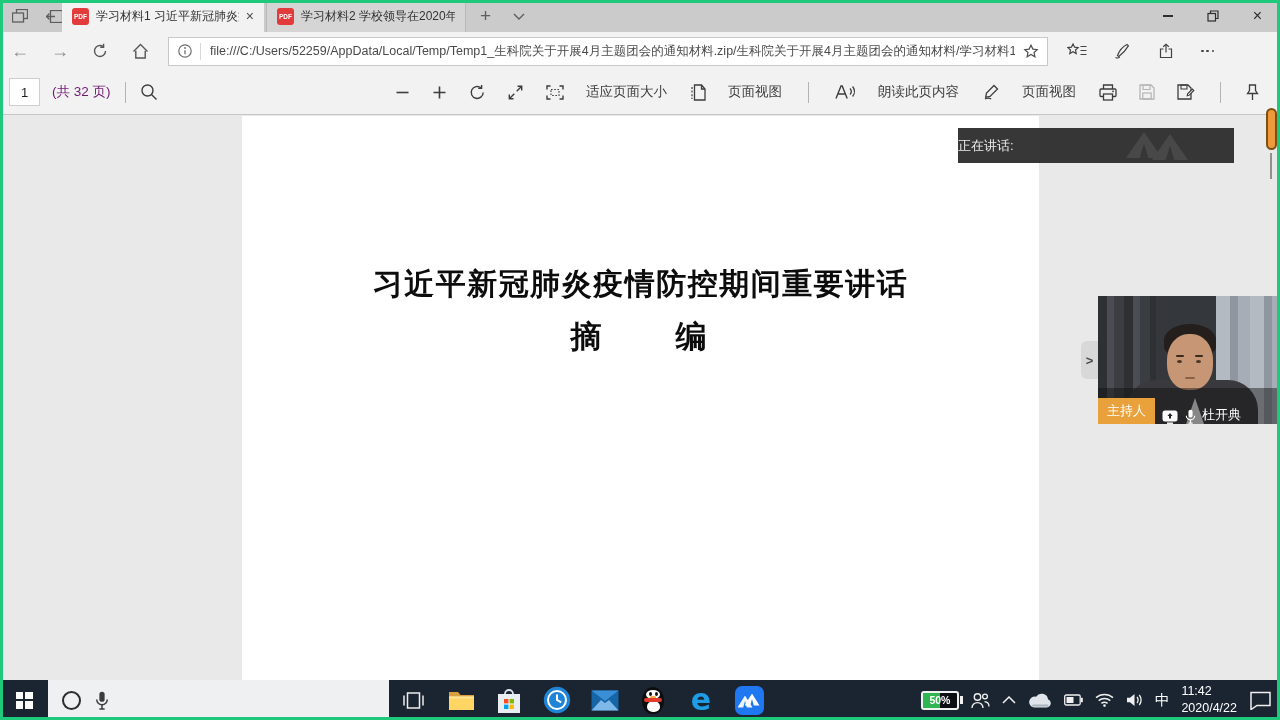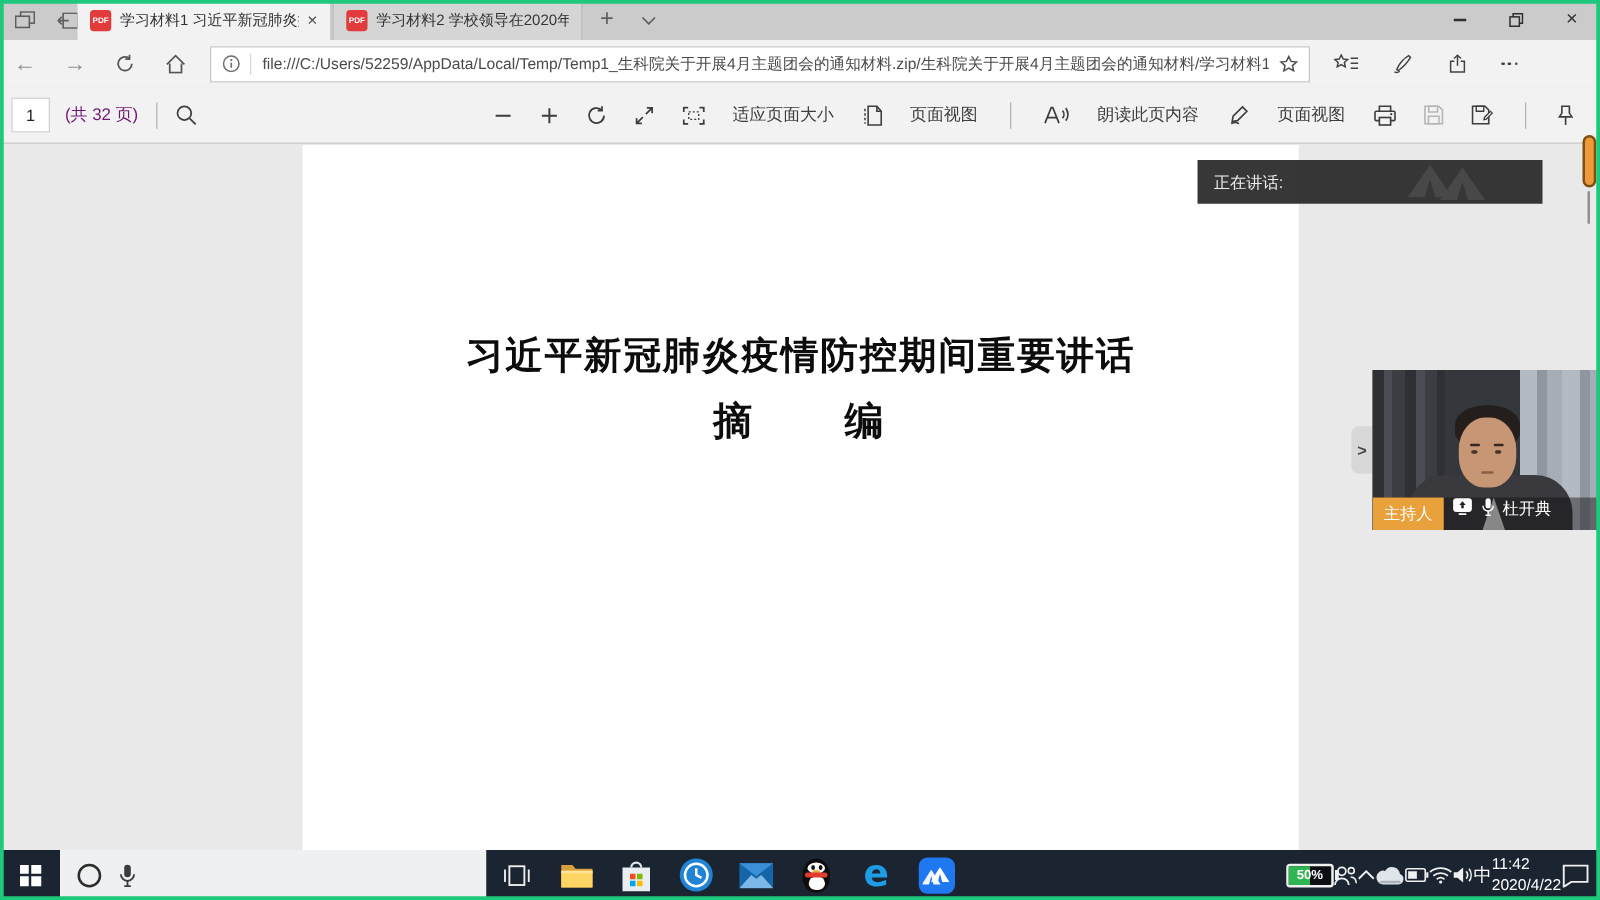--- a/index.html
+++ b/index.html
@@ -60,21 +60,21 @@
   
   .content{position:absolute;top:116px;left:0;right:0;bottom:40px;background:#e9e9e9;overflow:visible}
   .page{position:absolute;left:242px;width:797px;top:0;bottom:0;background:#fff}
   .t1{position:absolute;top:148px;width:100%;text-align:center;font-size:30px;font-weight:bold;color:#0c0c0c;letter-spacing:1.5px}
   .t2{position:absolute;top:200px;width:100%;text-align:center;font-size:31px;font-weight:bold;color:#0c0c0c;letter-spacing:4px}
   .scrollthumb{position:absolute;right:3px;top:-8px;width:11px;height:42px;background:#ee9a3a;border:2px solid #7c4f13;border-radius:7px;box-sizing:border-box;z-index:30}
   .scrolltail{position:absolute;right:8px;top:37px;width:2px;height:26px;background:#909090}
 
   
   .speaking{position:absolute;left:958px;top:128px;width:276px;height:35px;background:rgba(43,43,43,.94);
-    display:flex;align-items:center;padding-left:13px;color:#ececec;font-size:13px;z-index:40;box-sizing:border-box}
+    display:flex;align-items:center;color:#ececec;font-size:13px;z-index:40;box-sizing:border-box}
   .wm{position:absolute;right:36px;top:4px;width:72px;height:28px;opacity:.09}
   .wm i{position:absolute;width:36px;height:26px;background:#fff;clip-path:polygon(50% 0,100% 100%,62% 100%,50% 44%,38% 100%,0 100%)}
   .wm i:nth-child(2){left:26px;top:2px}
 
   
   .panelchev{position:absolute;left:1081px;top:341px;width:17px;height:38px;background:#d8d8d8;border-radius:6px 0 0 6px;
     display:flex;align-items:center;justify-content:center;color:#4a4a4a;font-weight:bold;font-size:13px;z-index:41}
   .video{position:absolute;left:1098px;top:296px;width:182px;height:128px;background:#34373b;overflow:hidden;z-index:41}
   .curtainL{position:absolute;left:0;top:0;bottom:0;width:58px;
     background:repeating-linear-gradient(90deg,#2e3033 0 9px,#4a4d53 9px 16px,#3a3d41 16px 26px)}
@@ -82,41 +82,41 @@
     background:repeating-linear-gradient(90deg,#b4bac2 0 14px,#8f969f 14px 22px,#a6adb6 22px 34px)}
   .person-body{position:absolute;left:28px;bottom:-14px;width:132px;height:58px;background:#3a393d;border-radius:30px 30px 0 0}
   .shirt{position:absolute;left:88px;bottom:0;width:18px;height:26px;background:#e9e9eb;clip-path:polygon(50% 0,100% 100%,0 100%)}
   .hair{position:absolute;left:66px;top:28px;width:52px;height:32px;background:#241f1c;border-radius:50% 50% 30% 30%}
   .head{position:absolute;left:69px;top:38px;width:46px;height:56px;background:#c69675;border-radius:46% 46% 44% 44%}
   .eye{position:absolute;top:26px;width:5px;height:3px;background:#4a3527;border-radius:50%}
   .eye.l{left:10px}.eye.r{left:29px}
   .brow{position:absolute;top:21px;width:8px;height:2px;background:#3a2a1e;border-radius:1px}
   .brow.l{left:9px}.brow.r{left:28px}
   .mouth{position:absolute;top:43px;left:18px;width:10px;height:2px;background:#8a6048;border-radius:1px}
-  .video-footer{position:absolute;left:0;right:0;bottom:0;height:26px;background:rgba(16,16,16,.45);display:flex;align-items:flex-start}
+  .video-footer{position:absolute;left:0;right:0;bottom:0;height:36px;background:rgba(16,16,16,.45);display:flex;align-items:flex-end}
   .role-badge{height:26px;padding:0 9px;display:flex;align-items:center;background:#e9a13b;color:#fff;font-size:13px}
   .vf-ic{margin-left:7px}
   .vname{margin-left:6px;color:#fff;font-size:13px}
 
   
   .taskbar{position:absolute;left:0;right:0;bottom:0;height:40px;background:#1b2531;display:flex;align-items:stretch;z-index:60}
   .start{width:48px;display:grid;place-items:center}
   .winlogo{width:17px;height:17px;display:grid;grid-template-columns:1fr 1fr;grid-template-rows:1fr 1fr;gap:2px}
   .winlogo i{background:#fff}
   .tbsearch{width:341px;background:#eef0f1;display:flex;align-items:center;padding:0 14px;box-sizing:border-box;gap:14px}
   .cortana{width:19px;height:19px;border:2.5px solid #2c2c2c;border-radius:50%;box-sizing:border-box;flex:none}
   .tbs-text{font-size:14px;color:#41474f;flex:1;white-space:nowrap;overflow:hidden}
   .slot{width:48px;display:grid;place-items:center;position:relative}
   .slot.run::after{content:"";position:absolute;bottom:0;left:9px;right:9px;height:2.5px;background:#55b2ef}
   .edge-e{font-size:30px;font-weight:bold;color:#1e9ce6;font-family:"DejaVu Sans",sans-serif;line-height:1}
   .mt-ic{position:relative;width:29px;height:29px;border-radius:7px;background:#1f78f0}
   .mt-ic i{position:absolute;background:#fff;width:15px;height:12px;clip-path:polygon(50% 0,100% 100%,62% 100%,50% 46%,38% 100%,0 100%)}
   .mt-ic i:nth-child(1){left:3px;top:10px;opacity:.92}
   .mt-ic i:nth-child(2){left:10px;top:8px}
-  .tray{margin-left:auto;display:flex;align-items:center;padding-right:8px;color:#fff}
+  .tray{margin-left:auto;display:flex;align-items:center;gap:12px;padding-right:8px;color:#fff}
   .batt{position:relative;width:38px;height:19px;border:2px solid #f1f1f1;border-radius:3px;box-sizing:border-box;display:flex;background:#0b0f14;flex:none}
   .batt .fill{width:50%;background:#2fb551}
   .batt .pct{position:absolute;inset:0;display:flex;align-items:center;justify-content:center;font-size:10.5px;font-weight:bold;color:#fff}
   .batt::after{content:"";position:absolute;right:-6px;top:3px;width:3px;height:8px;background:#f1f1f1}
   .ime{font-size:14.5px;color:#fff}
   .clockbox{font-size:12.5px;line-height:1.35;text-align:left;color:#fff}
 
   .qq{position:relative;width:26px;height:30px}
   .qq .body{position:absolute;left:2px;top:2px;width:22px;height:27px;background:#0d0d0d;border-radius:50% 50% 46% 46%}
   .qq .face{position:absolute;left:6px;top:5px;width:14px;height:9px;background:#fff;border-radius:50%}

